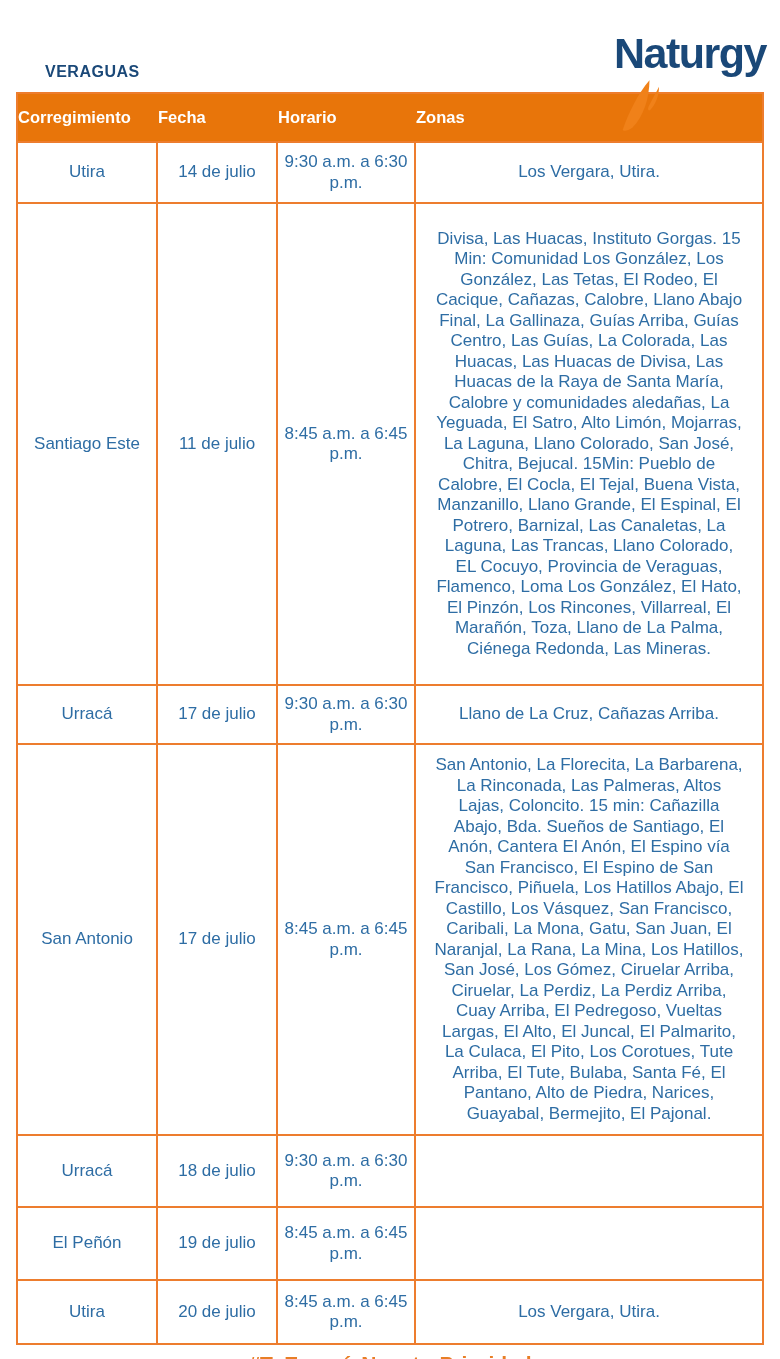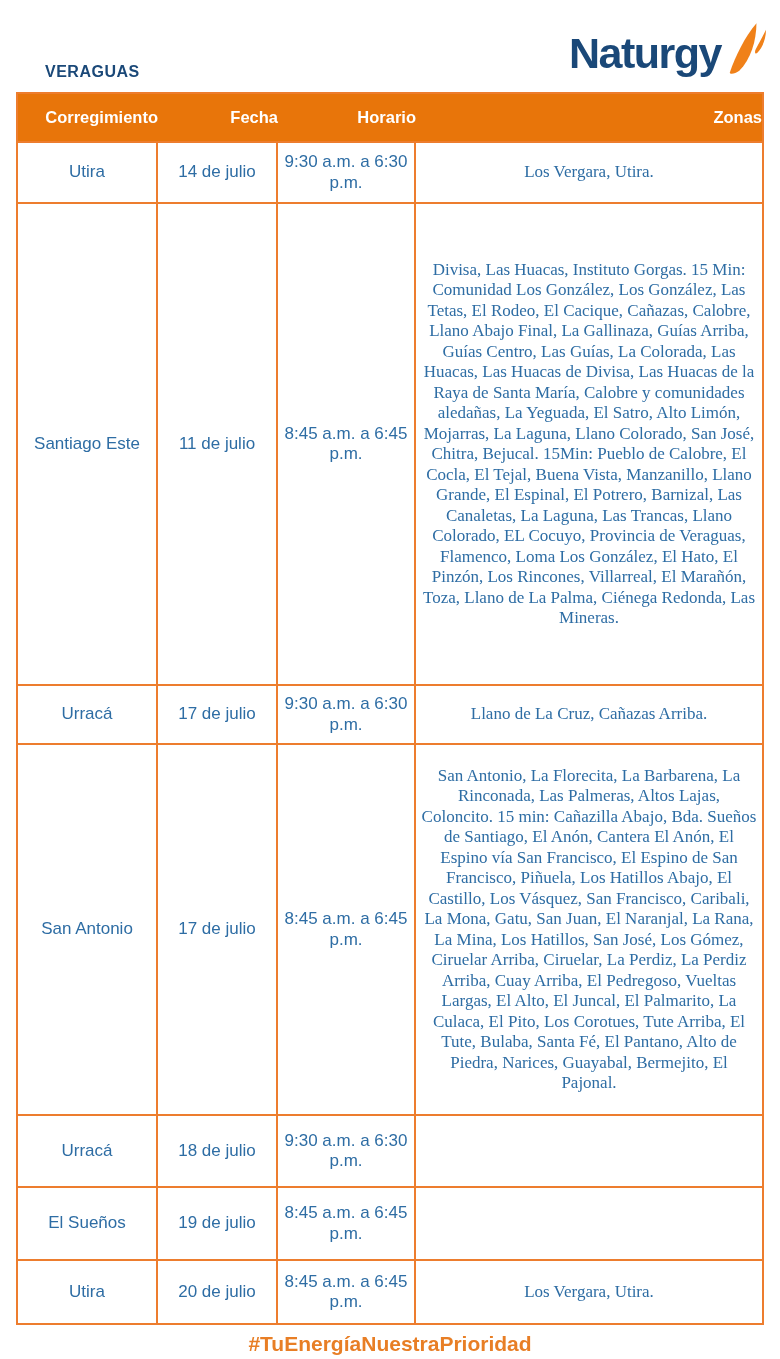--- a/index.html
+++ b/index.html
@@ -6,47 +6,47 @@
   body{
     width:780px;height:1359px;background:#ffffff;
     font-family:"Liberation Sans", sans-serif;
     -webkit-font-smoothing:antialiased;
   }
   .topbar{position:relative;height:92px;}
   .region-title{
     position:absolute;left:45px;bottom:11px;
     color:#1a4878;font-weight:bold;font-size:16px;letter-spacing:.5px;
   }
-  .logo{position:absolute;right:14px;top:18px;display:flex;align-items:flex-start;}
+  .logo{position:absolute;right:14px;top:18px;display:flex;align-items:flex-start;flex-direction:column;}
   .logo-text{
     color:#1a4878;font-weight:bold;font-size:43px;line-height:1;
     letter-spacing:-1.5px;margin-top:14px;
   }
   .logo-mark svg{width:42px;height:58px;margin-left:3px;display:block;}
 
   .tbl{
     margin:0 16px;width:748px;box-sizing:border-box;
     border:2px solid #ed7d2e;
   }
   .thead{
     display:grid;grid-template-columns:140px 120px 138px 1fr;
     background:#e8750a;height:47px;align-items:center;
   }
-  .th{color:#ffffff;font-weight:bold;font-size:16.5px;text-align:right;}
+  .th{color:#ffffff;font-weight:bold;font-size:16.5px;text-align:left;}
   .tr{
     display:grid;grid-template-columns:140px 120px 138px 1fr;
     border-top:2px solid #ed7d2e;
   }
   .td{
     border-right:2px solid #ed7d2e;
     display:flex;align-items:center;justify-content:center;
     text-align:center;color:#2e6da4;font-size:17px;line-height:20.5px;
     padding:8px 6px;box-sizing:border-box;
   }
-  .td.c4{border-right:none;padding:10px 5px;font-family:Liberation Serif, serif;}
+  .td.c4{border-right:none;padding:10px 17px;}
   .r1{min-height:59px;}
   .r2{min-height:480px;}
   .r3{min-height:54px;}
   .r4{min-height:369px;}
   .r5{min-height:70px;}
   .r6{min-height:71px;}
   .r7{min-height:62px;}
   .footer{height:38px;display:flex;align-items:center;justify-content:center;}
   .hashtag{color:#e87e25;font-weight:bold;font-size:21px;}
 </style>
@@ -102,21 +102,21 @@
     <div class="td c4">San Antonio, La Florecita, La Barbarena, La Rinconada, Las Palmeras, Altos Lajas, Coloncito. 15 min: Cañazilla Abajo, Bda. Sueños de Santiago, El Anón, Cantera El Anón, El Espino vía San Francisco, El Espino de San Francisco, Piñuela, Los Hatillos Abajo, El Castillo, Los Vásquez, San Francisco, Caribali, La Mona, Gatu, San Juan, El Naranjal, La Rana, La Mina, Los Hatillos, San José, Los Gómez, Ciruelar Arriba, Ciruelar, La Perdiz, La Perdiz Arriba, Cuay Arriba, El Pedregoso, Vueltas Largas, El Alto, El Juncal, El Palmarito, La Culaca, El Pito, Los Corotues, Tute Arriba, El Tute, Bulaba, Santa Fé, El Pantano, Alto de Piedra, Narices, Guayabal, Bermejito, El Pajonal.</div>
   </div>
 
   <div class="tr r5">
     <div class="td c1">Urracá</div>
     <div class="td c2">18 de julio</div>
     <div class="td c3">9:30 a.m. a 6:30 p.m.</div>
   </div>
 
   <div class="tr r6">
-    <div class="td c1">El Sueños</div>
+    <div class="td c1">El Peñón</div>
     <div class="td c2">19 de julio</div>
     <div class="td c3">8:45 a.m. a 6:45 p.m.</div>
   </div>
 
   <div class="tr r7">
     <div class="td c1">Utira</div>
     <div class="td c2">20 de julio</div>
     <div class="td c3">8:45 a.m. a 6:45 p.m.</div>
     <div class="td c4">Los Vergara, Utira.</div>
   </div>

